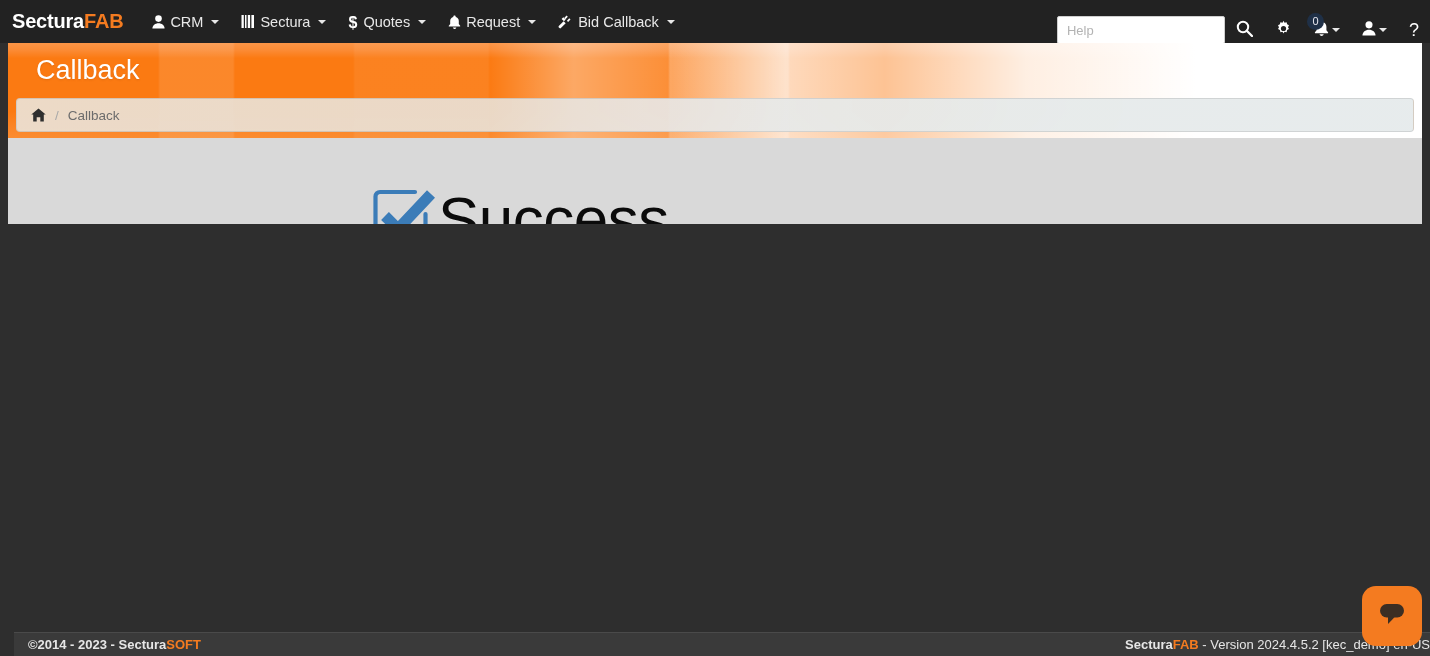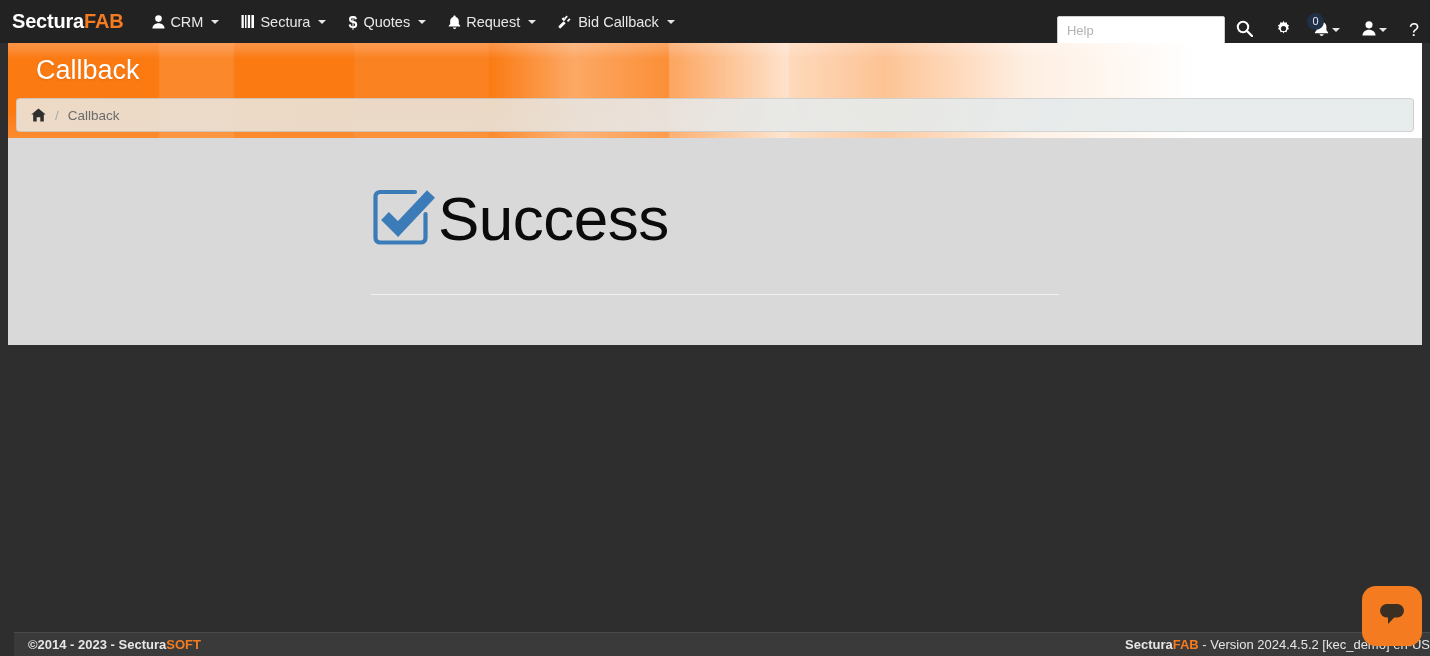--- a/index.html
+++ b/index.html
@@ -61,21 +61,21 @@
     min-width: 17px; height: 17px; padding: 0 3px;
     background: #1f3047; color: #e8e8f0;
     border-radius: 50%; font-size: 11px; line-height: 17px;
     text-align: center; font-weight: normal;
   }
   .qmark { font-size: 18px; font-weight: normal; }
 
   
   .banner {
     position: absolute; left: 8px; top: 43px;
-    width: 1414px; height: 302px;
+    width: 1414px; height: 181px;
     background: #d9d9d9;
     overflow: hidden;
   }
   .banner-image {
     position: absolute; left: 0; top: 0; width: 100%; height: 95px;
     background:
       linear-gradient(to right,
         rgba(255,255,255,0) 0%,
         rgba(255,255,255,0) 34%,
         rgba(255,255,255,0.35) 40%,

